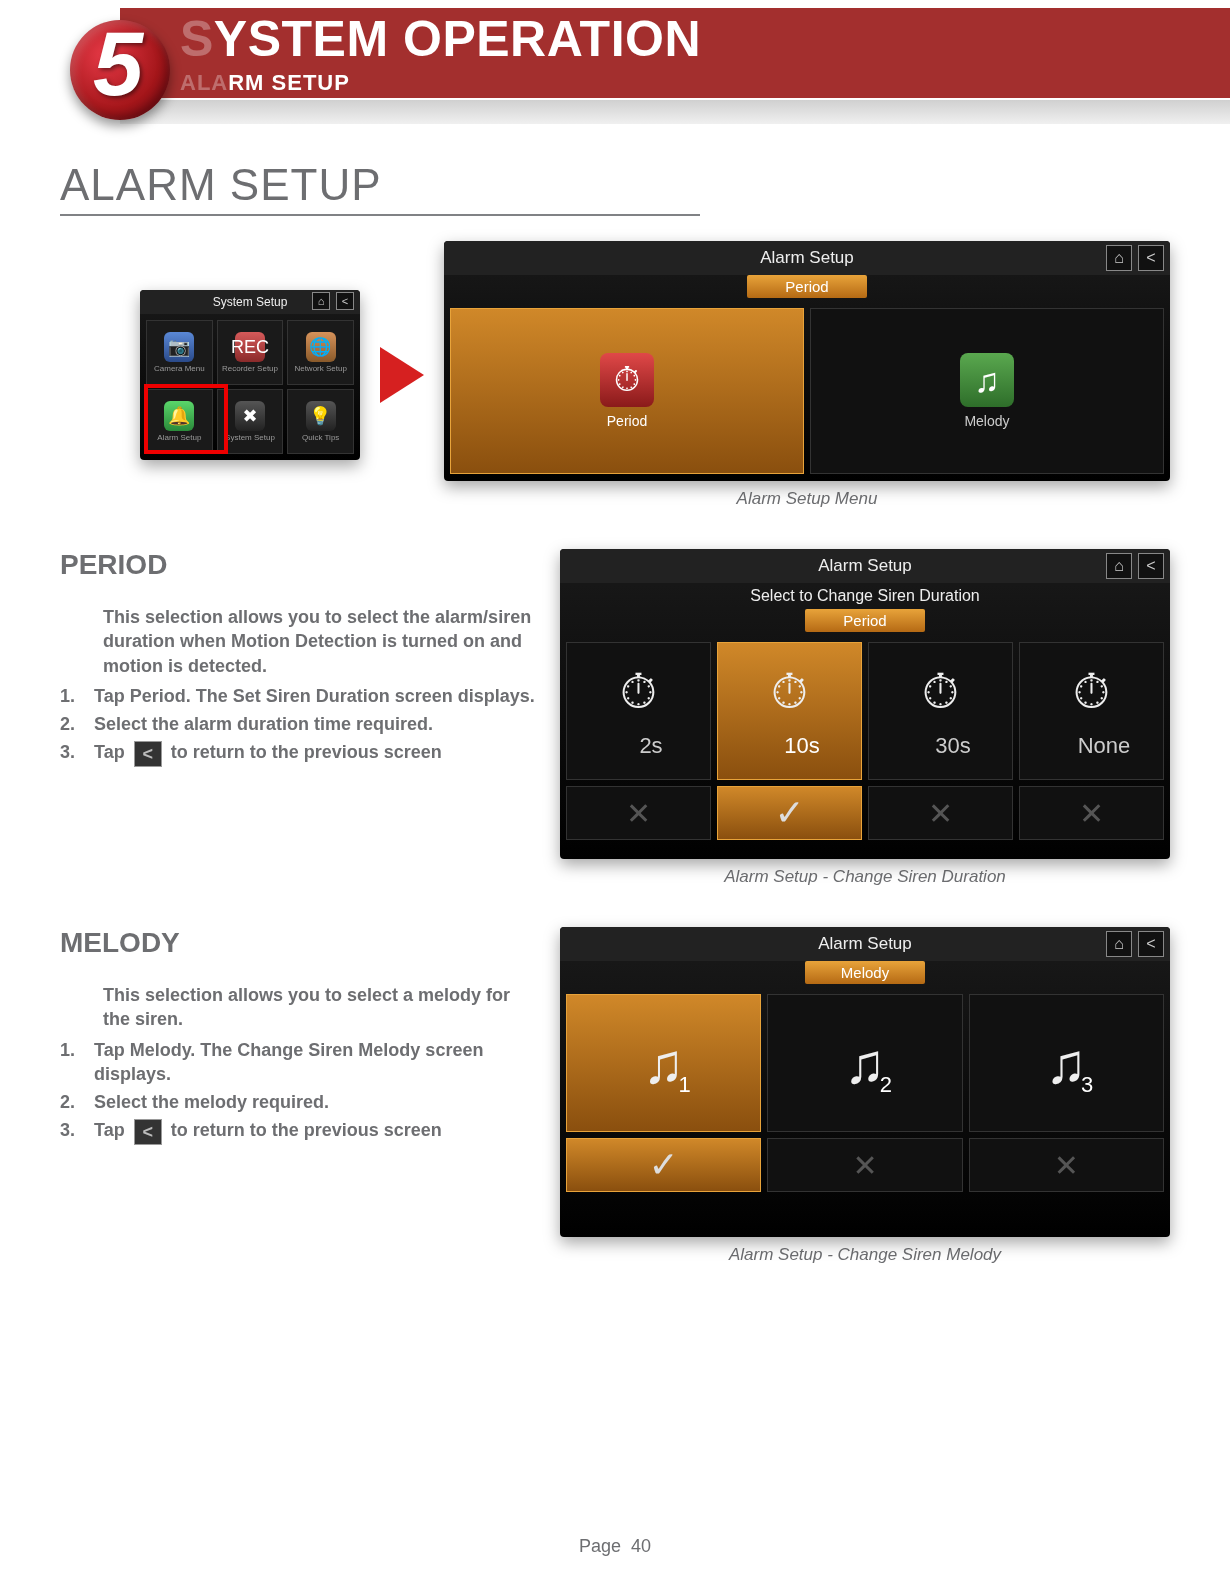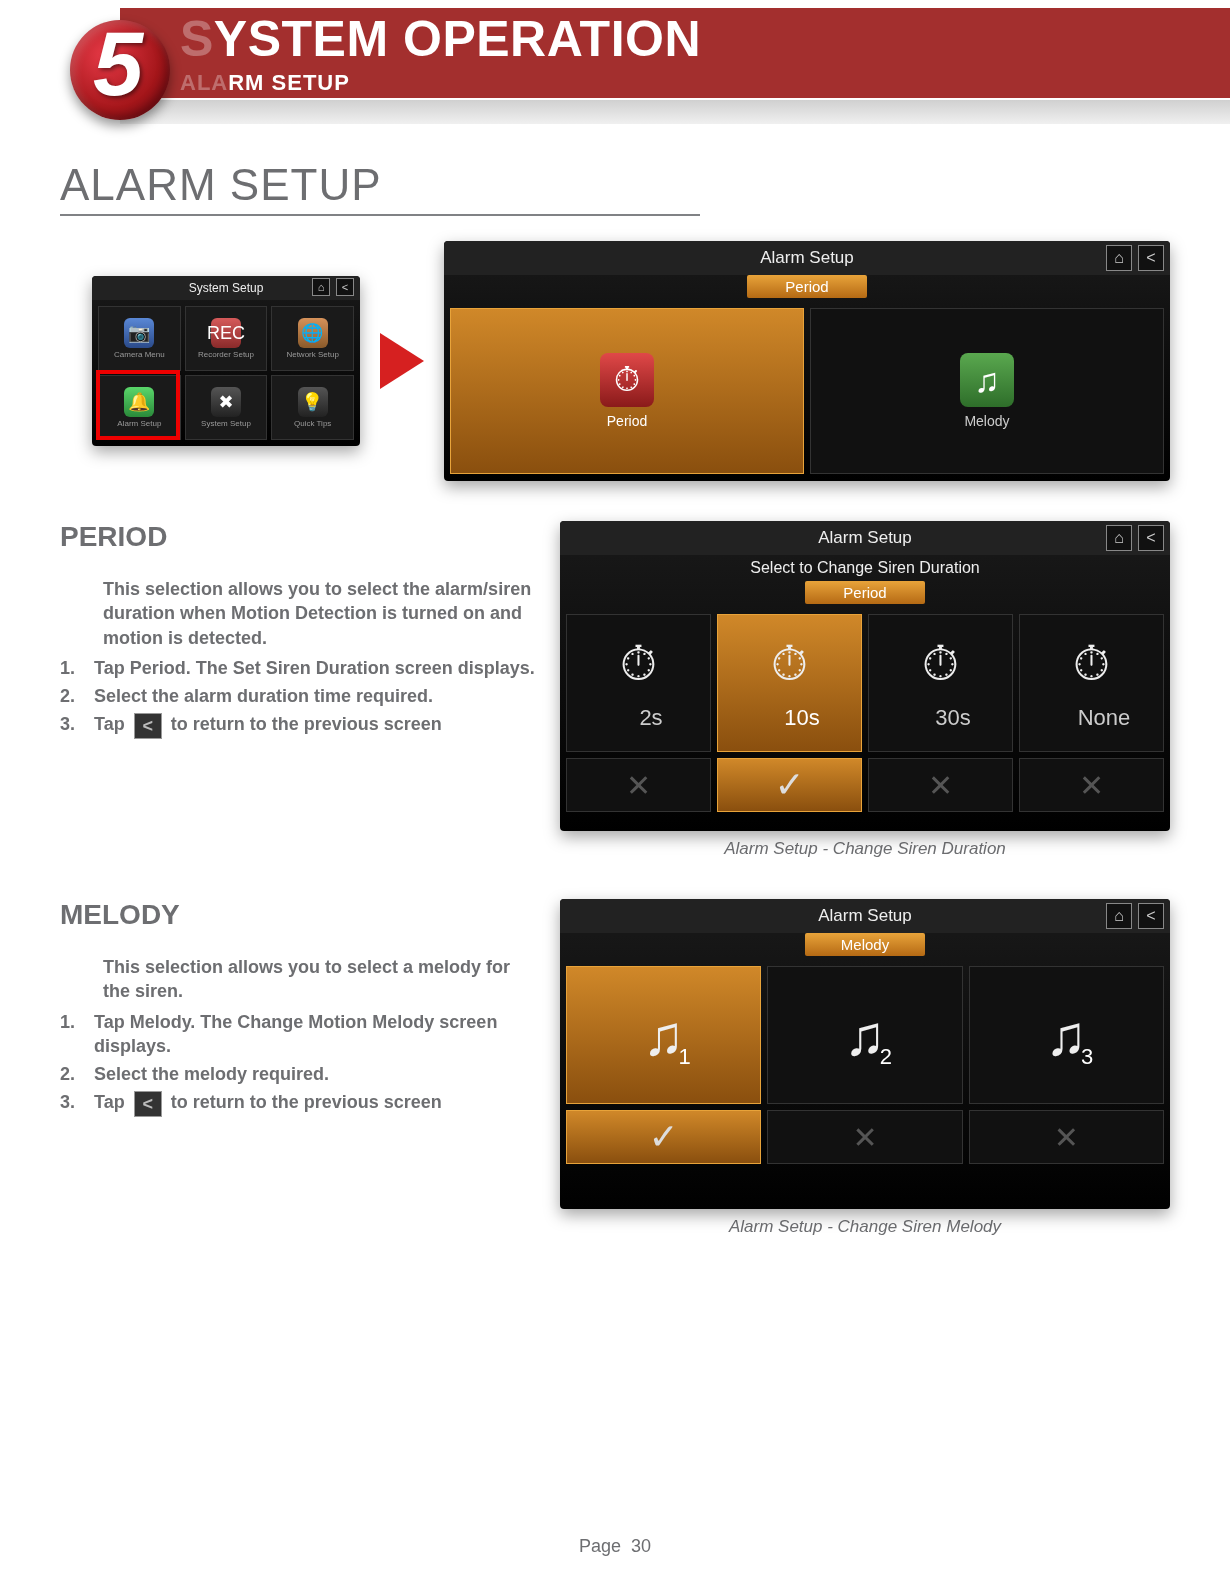--- a/index.html
+++ b/index.html
@@ -254,21 +254,21 @@
   }
   .sub-idx {
     position: absolute;
     right: -6px;
     bottom: -2px;
     font-size: 22px;
     color: #fff;
   }
   
   .small-screen {
-    width: 268px;
+    width: 220px;
     height: 170px;
   }
   .small-screen .screen-bar { height: 24px; font-size:12px; }
   .small-screen .screen-bar .nav-icons { top:2px; }
   .small-screen .nav-btn { width:18px; height:18px; font-size:11px; }
   .small-grid {
     display: grid;
     grid-template-columns: repeat(3,1fr);
     grid-template-rows: repeat(2,1fr);
     gap:4px;
@@ -392,20 +392,21 @@
           <div class="tile selected">
             <div class="tile-icon period">⏱</div>
             <span>Period</span>
           </div>
           <div class="tile">
             <div class="tile-icon melody">♫</div>
             <span>Melody</span>
           </div>
         </div>
       </div>
+      <div class="caption">Alarm Setup Menu</div>
     </div>
   </div>
 
   
   <div class="row">
     <div class="col-text">
       <div class="section-heading">PERIOD</div>
       <div class="body-text">This selection allows you to select the alarm/siren duration when Motion Detection is turned on and motion is detected.</div>
       <ol class="steps">
         <li>Tap Period. The Set Siren Duration screen displays.</li>
@@ -462,21 +463,21 @@
       <div class="caption">Alarm Setup - Change Siren Duration</div>
     </div>
   </div>
 
   
   <div class="row">
     <div class="col-text">
       <div class="section-heading">MELODY</div>
       <div class="body-text">This selection allows you to select a melody for the siren.</div>
       <ol class="steps">
-        <li>Tap Melody. The Change Motion Melody screen displays.</li>
+        <li>Tap Melody. The Change Siren Melody screen displays.</li>
         <li>Select the melody required.</li>
         <li>
           <span>Tap </span><span class="inline-back">&lt;</span><span> to return to the previous screen</span>
         </li>
       </ol>
     </div>
     <div class="col-img">
       <div class="screen" style="height:310px;">
         <div class="screen-bar">
           <span>Alarm Setup</span>
@@ -509,14 +510,14 @@
             </div>
         </div>
       </div>
       <div class="caption">Alarm Setup - Change Siren Melody</div>
     </div>
   </div>
 
 </div>
 
 <div class="page-footer">
-  <span>Page</span>&nbsp;&nbsp;<span>30</span>
+  <span>Page</span>&nbsp;&nbsp;<span>40</span>
 </div>
 
 </body></html>

